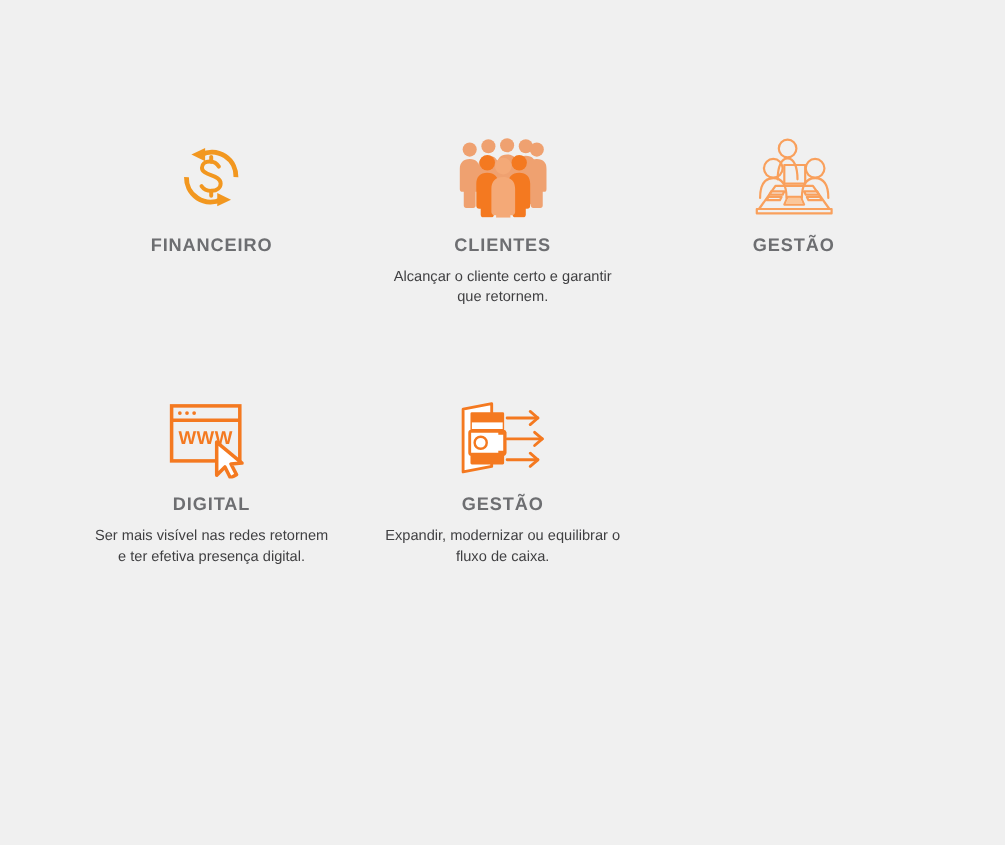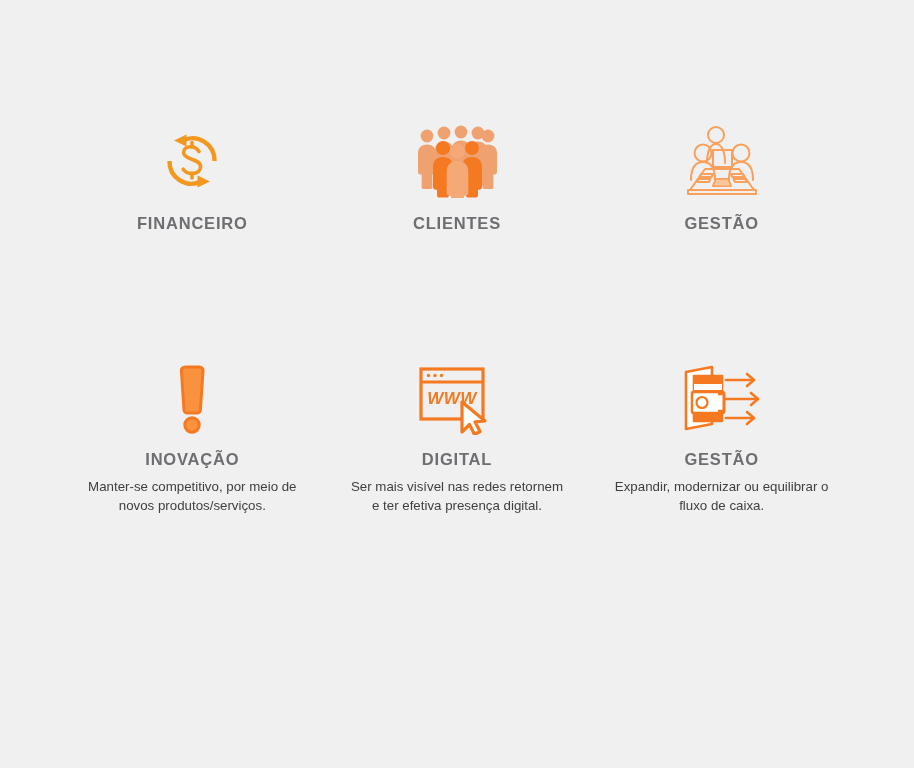--- a/index.html
+++ b/index.html
@@ -38,21 +38,20 @@
     text-align: center;
     padding: 0 8px;
   }
 
   .feature-icon {
     height: 86px;
     display: flex;
     align-items: center;
     justify-content: flex-end;
     margin-bottom: 10px;
-    font-style: italic;
   }
 
   .feature-title {
     font-size: 16.5px;
     font-weight: bold;
     color: #6d6e71;
     letter-spacing: 0.8px;
     margin: 0 0 9px 0;
     line-height: 1.1;
   }
@@ -125,20 +124,21 @@
             <path d="M55 33 c -6.6 0 -10 4 -10 10 l 0 20 c 0 1.7 1.1 2.7 2.7 2.7 l 1.3 0 l 0 5.5 c 0 1.5 1 2.4 2.4 2.4 l 7.2 0 c 1.4 0 2.4 -.9 2.4 -2.4 l 0 -5.5 l 1.3 0 c 1.6 0 2.7 -1 2.7 -2.7 l 0 -20 c 0 -6 -3.4 -10 -10 -10 z"></path>
           </g>
           <g fill="#F4A977">
 
             <circle cx="40.5" cy="27" r="7.6"></circle>
             <path d="M40.5 37 c -7.2 0 -10.8 4.3 -10.8 10.8 l 0 21 c 0 1.8 1.2 2.9 2.9 2.9 l 1.4 0 l 0 2.3 l 13 0 l 0 -2.3 l 1.4 0 c 1.7 0 2.9 -1.1 2.9 -2.9 l 0 -21 c 0 -6.5 -3.6 -10.8 -10.8 -10.8 z"></path>
           </g>
         </svg>
       </div>
       <h3 class="feature-title">CLIENTES</h3>
+      <p class="feature-desc">Alcançar o cliente certo e garantir que retornem.</p>
     </div>
 
     <div class="feature-card">
       <div class="feature-icon">
         <svg width="78" height="74" viewBox="0 0 78 74" aria-hidden="true">
           <g fill="none" stroke="#F9A05C" stroke-width="2" stroke-linejoin="round" stroke-linecap="round">
 
             <circle cx="33" cy="11" r="8"></circle>
             <path d="M24 39 c 0 -12 3.5 -19 9 -19 c 5.5 0 9 7 9 19"></path>
 
@@ -162,32 +162,20 @@
             <path d="M33 55 l 12 0 l 3 7 l -18 0 z"></path>
           </g>
           <g fill="#FBC79A" stroke="none">
             <path d="M33.6 55.8 l 10.8 0 l 2.4 5.6 l -15.6 0 z"></path>
           </g>
         </svg>
       </div>
       <h3 class="feature-title">GESTÃO</h3>
     </div>
 
-    <div class="feature-card row2">
-      <div class="feature-icon">
-        <svg width="44" height="70" viewBox="0 0 44 70" aria-hidden="true">
-
-          <path d="M14.5 3 h 15 a 3.5 3.5 0 0 1 3.5 3.8 l -2.6 39 a 3.4 3.4 0 0 1 -3.4 3.2 h -9.6 a 3.4 3.4 0 0 1 -3.4 -3.2 l -2.6 -39 a 3.5 3.5 0 0 1 3.5 -3.8 z" fill="#F9923F" stroke="#F47920" stroke-width="3"></path>
-
-          <circle cx="22" cy="61" r="7.2" fill="#F9923F" stroke="#F47920" stroke-width="3"></circle>
-        </svg>
-      </div>
-      <h3 class="feature-title">INOVAÇÃO</h3>
-      <p class="feature-desc">Manter-se competitivo, por meio de novos produtos/serviços.</p>
-    </div>
 
     <div class="feature-card row2">
       <div class="feature-icon">
         <svg width="84" height="72" viewBox="0 0 84 72" aria-hidden="true">
 
           <rect x="6" y="6" width="62" height="50" fill="none" stroke="#F47920" stroke-width="3.2"></rect>
 
           <line x1="6" y1="19" x2="68" y2="19" stroke="#F47920" stroke-width="3.2"></line>
 
           <circle cx="13.5" cy="12.5" r="1.7" fill="#F47920"></circle>

